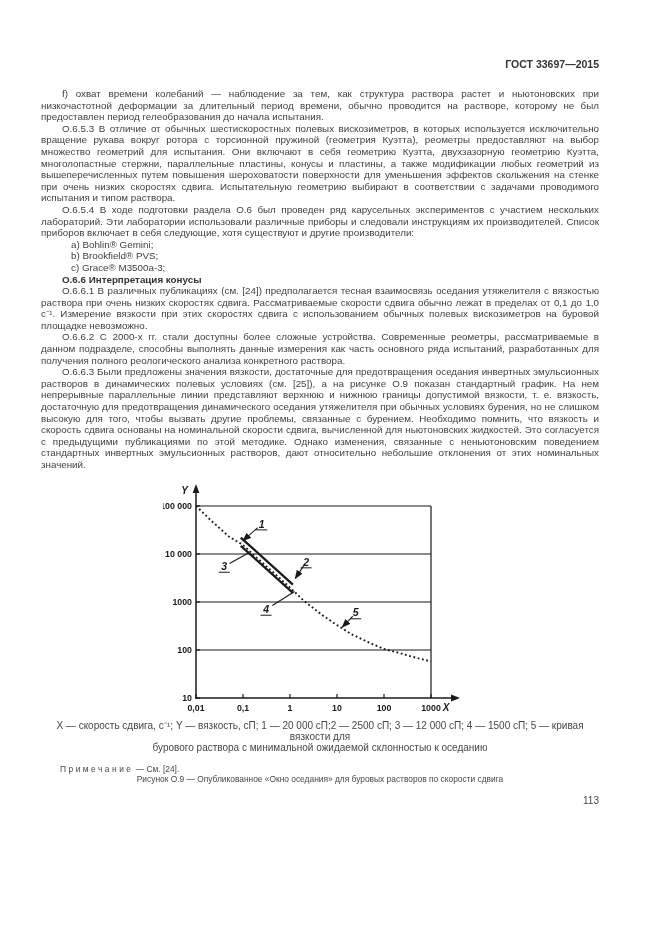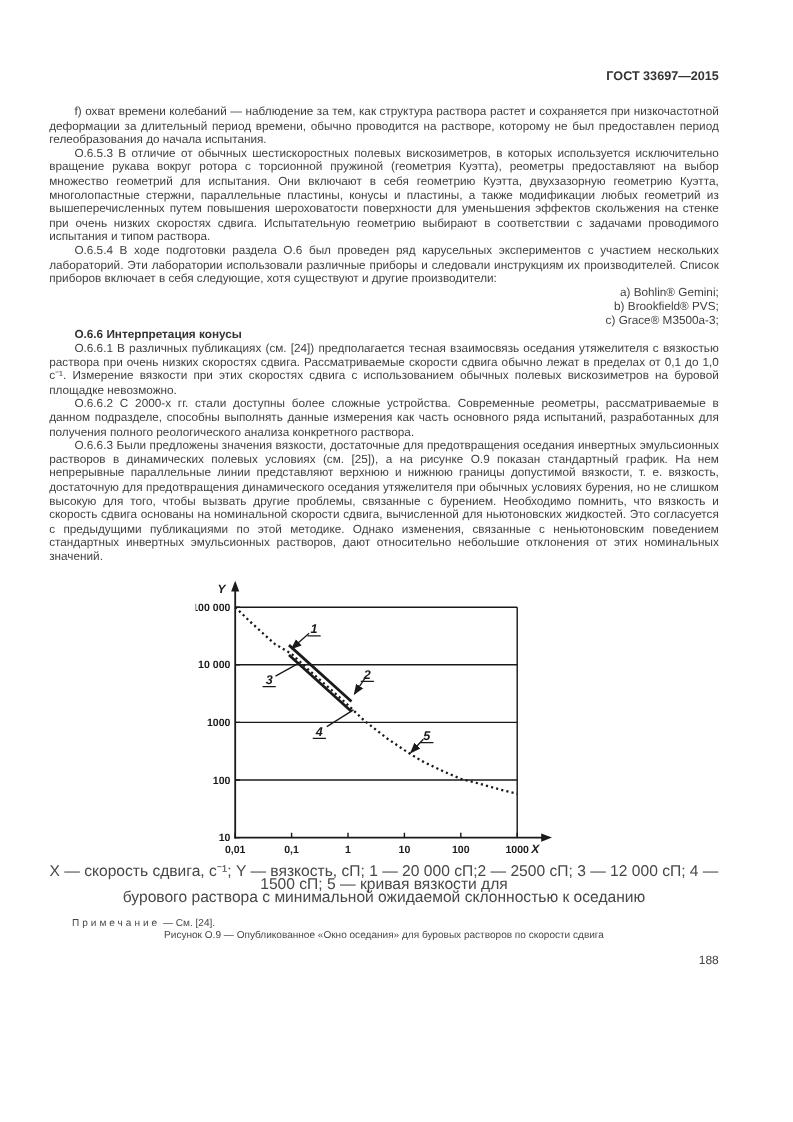--- a/index.html
+++ b/index.html
@@ -3,38 +3,38 @@
 <meta charset="utf-8">
 <style>
   html,body{margin:0;padding:0;}
   body{
     width:661px;height:935px;background:#ffffff;position:relative;
     font-family:"Liberation Sans", sans-serif;color:#3f3f3f;
   }
   .page{position:absolute;inset:0;padding:58px 62px 0 41px;box-sizing:border-box;}
   .doc-header{text-align:right;font-weight:bold;font-size:10.5px;color:#333;margin-bottom:18px;}
   .para{margin:0;font-size:9.8px;line-height:11.6px;text-align:justify;text-indent:21px;}
-  .list-item{font-size:9.8px;line-height:11.6px;padding-left:30px;text-align:right;}
+  .list-item{font-size:9.8px;line-height:11.6px;padding-left:30px;}
   .heading{margin:0;font-size:9.8px;line-height:11.6px;font-weight:bold;color:#333;text-indent:21px;}
   .figure-block{margin-top:10px;}
   .chart-wrap{margin-left:122px;height:236px;}
-  .fig-legend{margin-top:3px;text-align:center;font-size:13px;line-height:11px;color:#474747;}
+  .fig-legend{margin-top:3px;text-align:center;font-size:10px;line-height:11px;color:#474747;}
   .fig-note{margin-top:11px;margin-left:19px;font-size:8.4px;color:#474747;}
   .note-label{letter-spacing:2.5px;}
   .fig-caption{text-align:center;font-size:8.4px;color:#474747;}
   .page-number{margin-top:11px;text-align:right;font-size:10px;color:#444;}
 </style>
 </head>
 <body>
 
 <div class="page">
 
   <div class="doc-header">ГОСТ 33697—2015</div>
 
-  <p class="para">f) охват времени колебаний — наблюдение за тем, как структура раствора растет и сохраняется при низкочастотной деформации за длительный период времени, обычно проводится на растворе, которому не был предоставлен период гелеобразования до начала испытания.</p>
+  <p class="para">f) охват времени колебаний — наблюдение за тем, как структура раствора растет и ньютоновских при низкочастотной деформации за длительный период времени, обычно проводится на растворе, которому не был предоставлен период гелеобразования до начала испытания.</p>
   <p class="para">О.6.5.3 В отличие от обычных шестискоростных полевых вискозиметров, в которых используется исключительно вращение рукава вокруг ротора с торсионной пружиной (геометрия Куэтта), реометры предоставляют на выбор множество геометрий для испытания. Они включают в себя геометрию Куэтта, двухзазорную геометрию Куэтта, многолопастные стержни, параллельные пластины, конусы и пластины, а также модификации любых геометрий из вышеперечисленных путем повышения шероховатости поверхности для уменьшения эффектов скольжения на стенке при очень низких скоростях сдвига. Испытательную геометрию выбирают в соответствии с задачами проводимого испытания и типом раствора.</p>
   <p class="para">О.6.5.4 В ходе подготовки раздела О.6 был проведен ряд карусельных экспериментов с участием нескольких лабораторий. Эти лаборатории использовали различные приборы и следовали инструкциям их производителей. Список приборов включает в себя следующие, хотя существуют и другие производители:</p>
 
   <div>
     <div class="list-item">a) Bohlin® Gemini;</div>
     <div class="list-item">b) Brookfield® PVS;</div>
     <div class="list-item">c) Grace® M3500a-3;</div>
   </div>
 
   <p class="heading">О.6.6 Интерпретация конусы</p>
@@ -107,15 +107,15 @@
       <span>X — скорость сдвига, с⁻¹; Y — вязкость, сП; 1 — 20 000 сП;2 — 2500 сП; 3 — 12 000 сП; 4 — 1500 сП; 5 — кривая вязкости для</span><br>
       <span>бурового раствора с минимальной ожидаемой склонностью к оседанию</span>
     </div>
     <div class="fig-note">
       <span class="note-label">Примечание</span>
       <span>— См. [24].</span>
     </div>
     <div class="fig-caption">Рисунок О.9 — Опубликованное «Окно оседания» для буровых растворов по скорости сдвига</div>
   </div>
 
-  <div class="page-number">188</div>
+  <div class="page-number">113</div>
 
 </div>
 
 </body></html>

